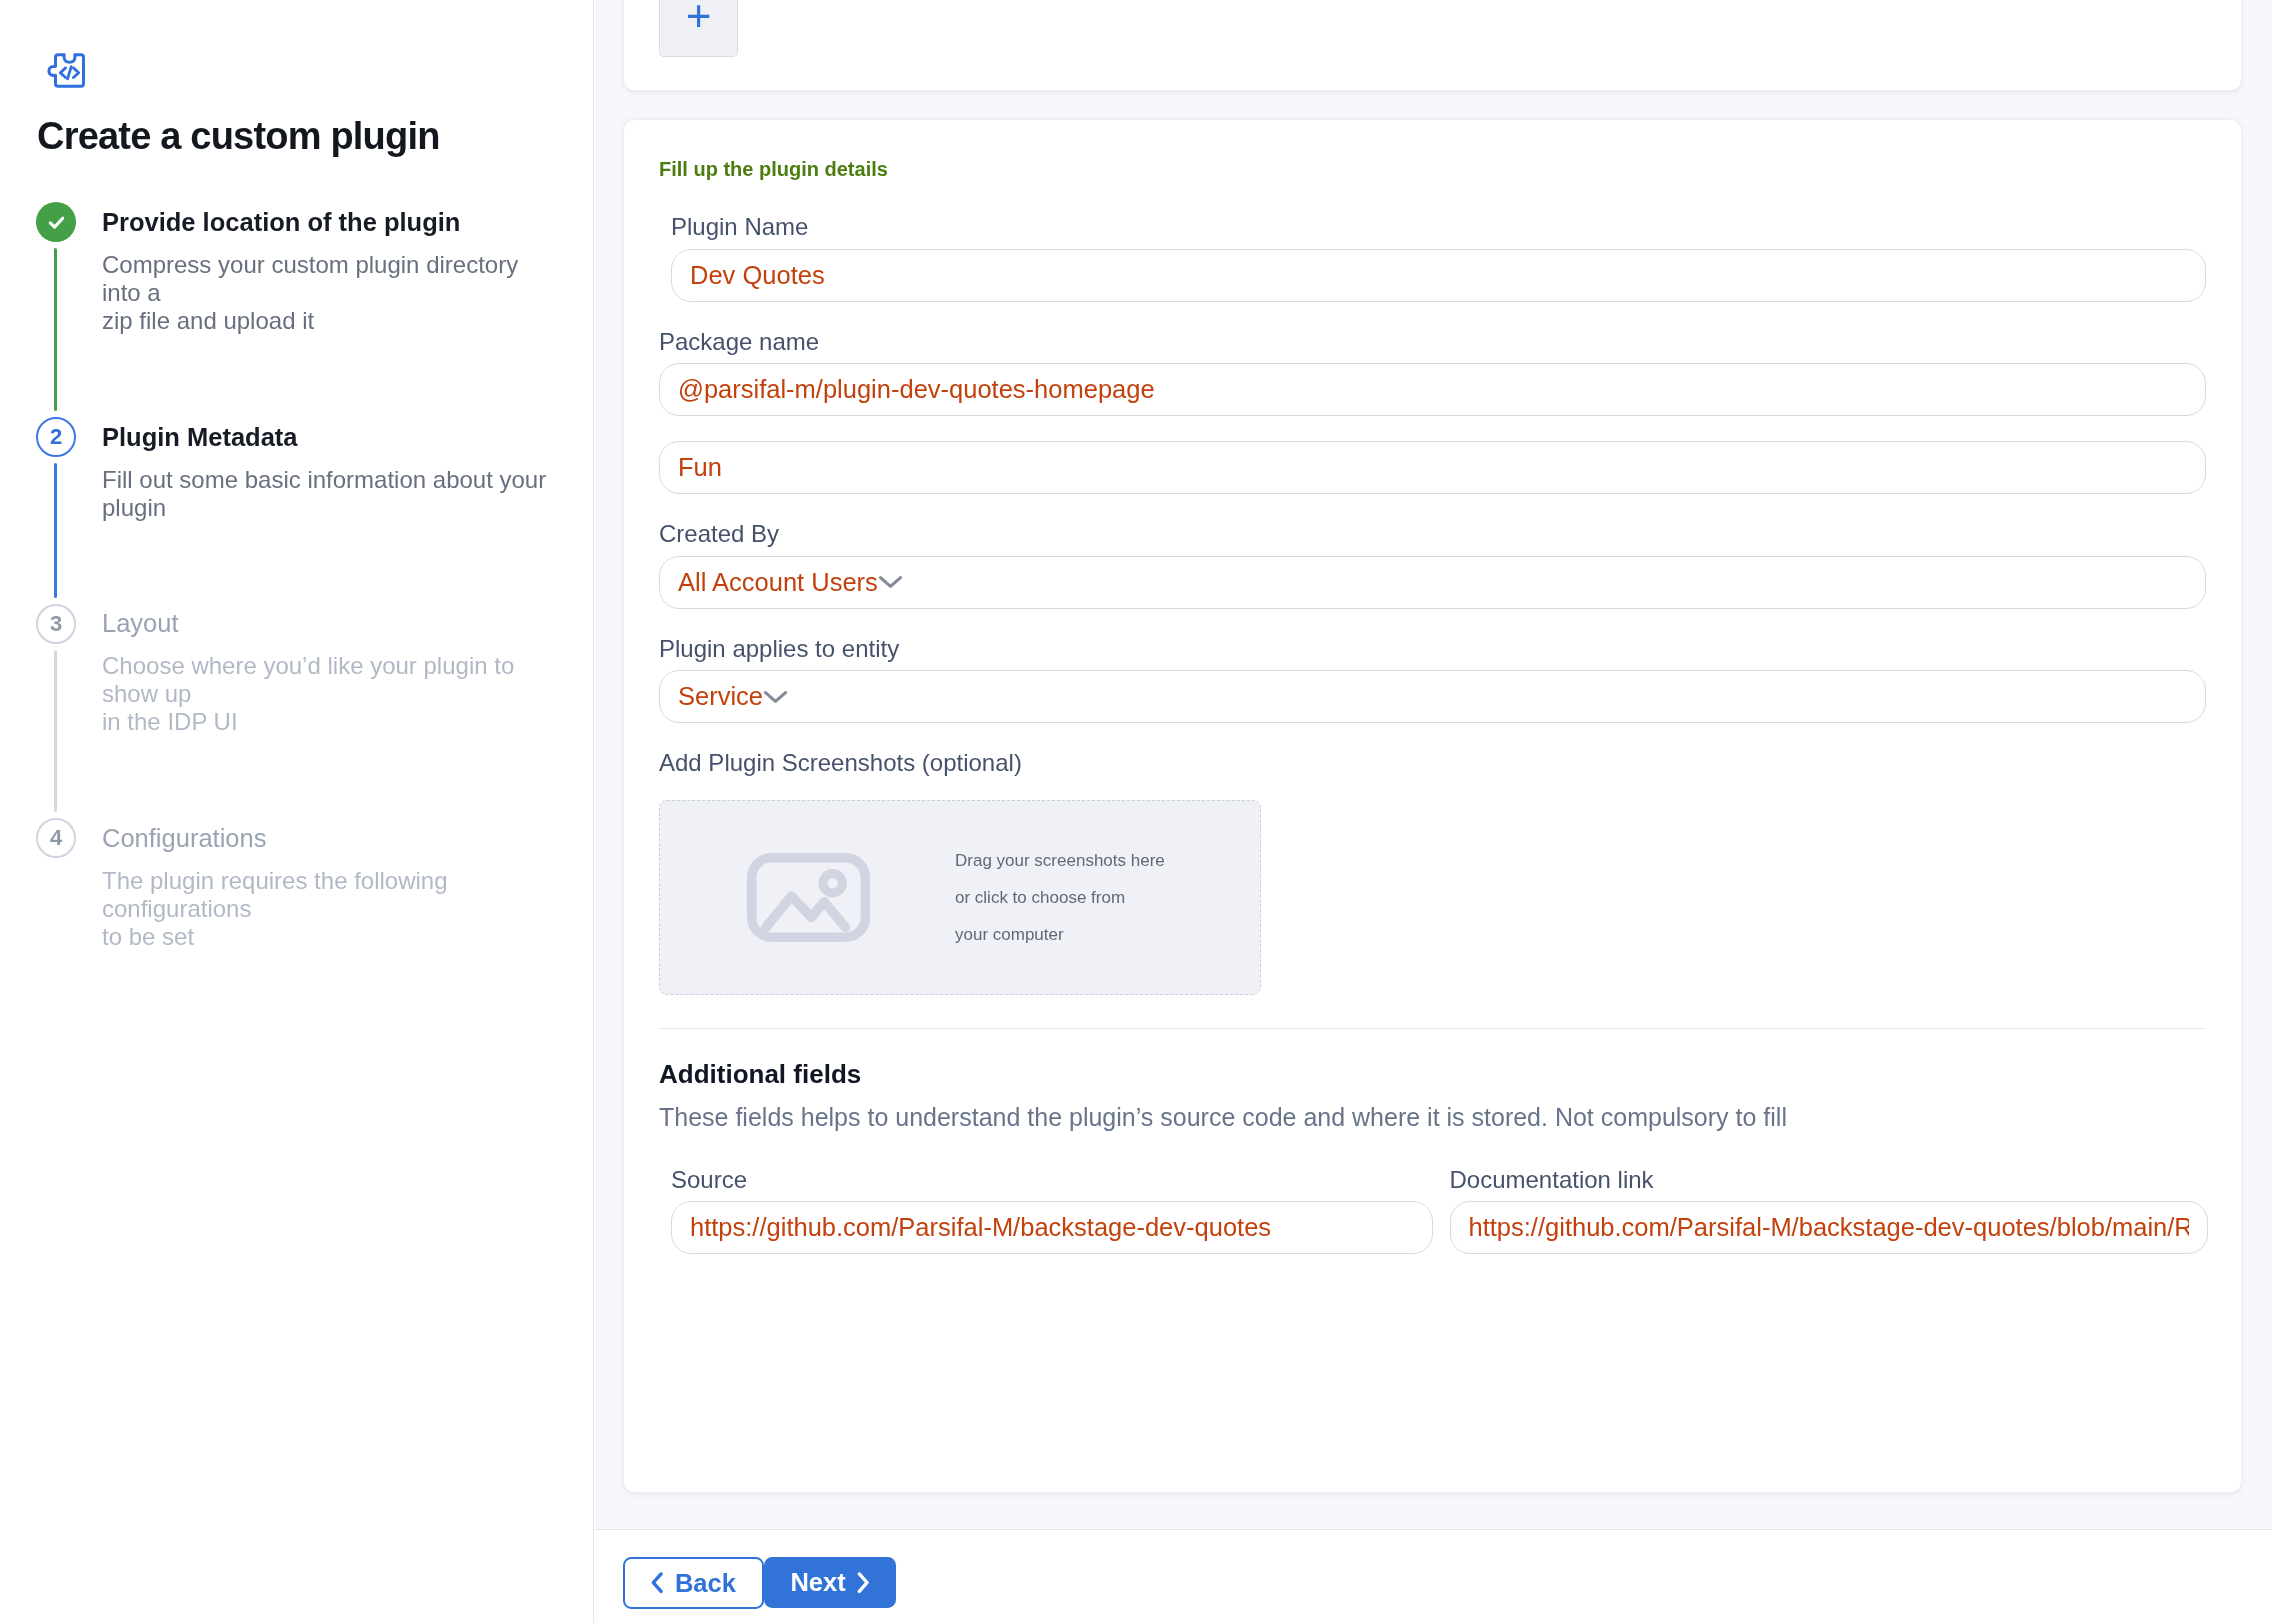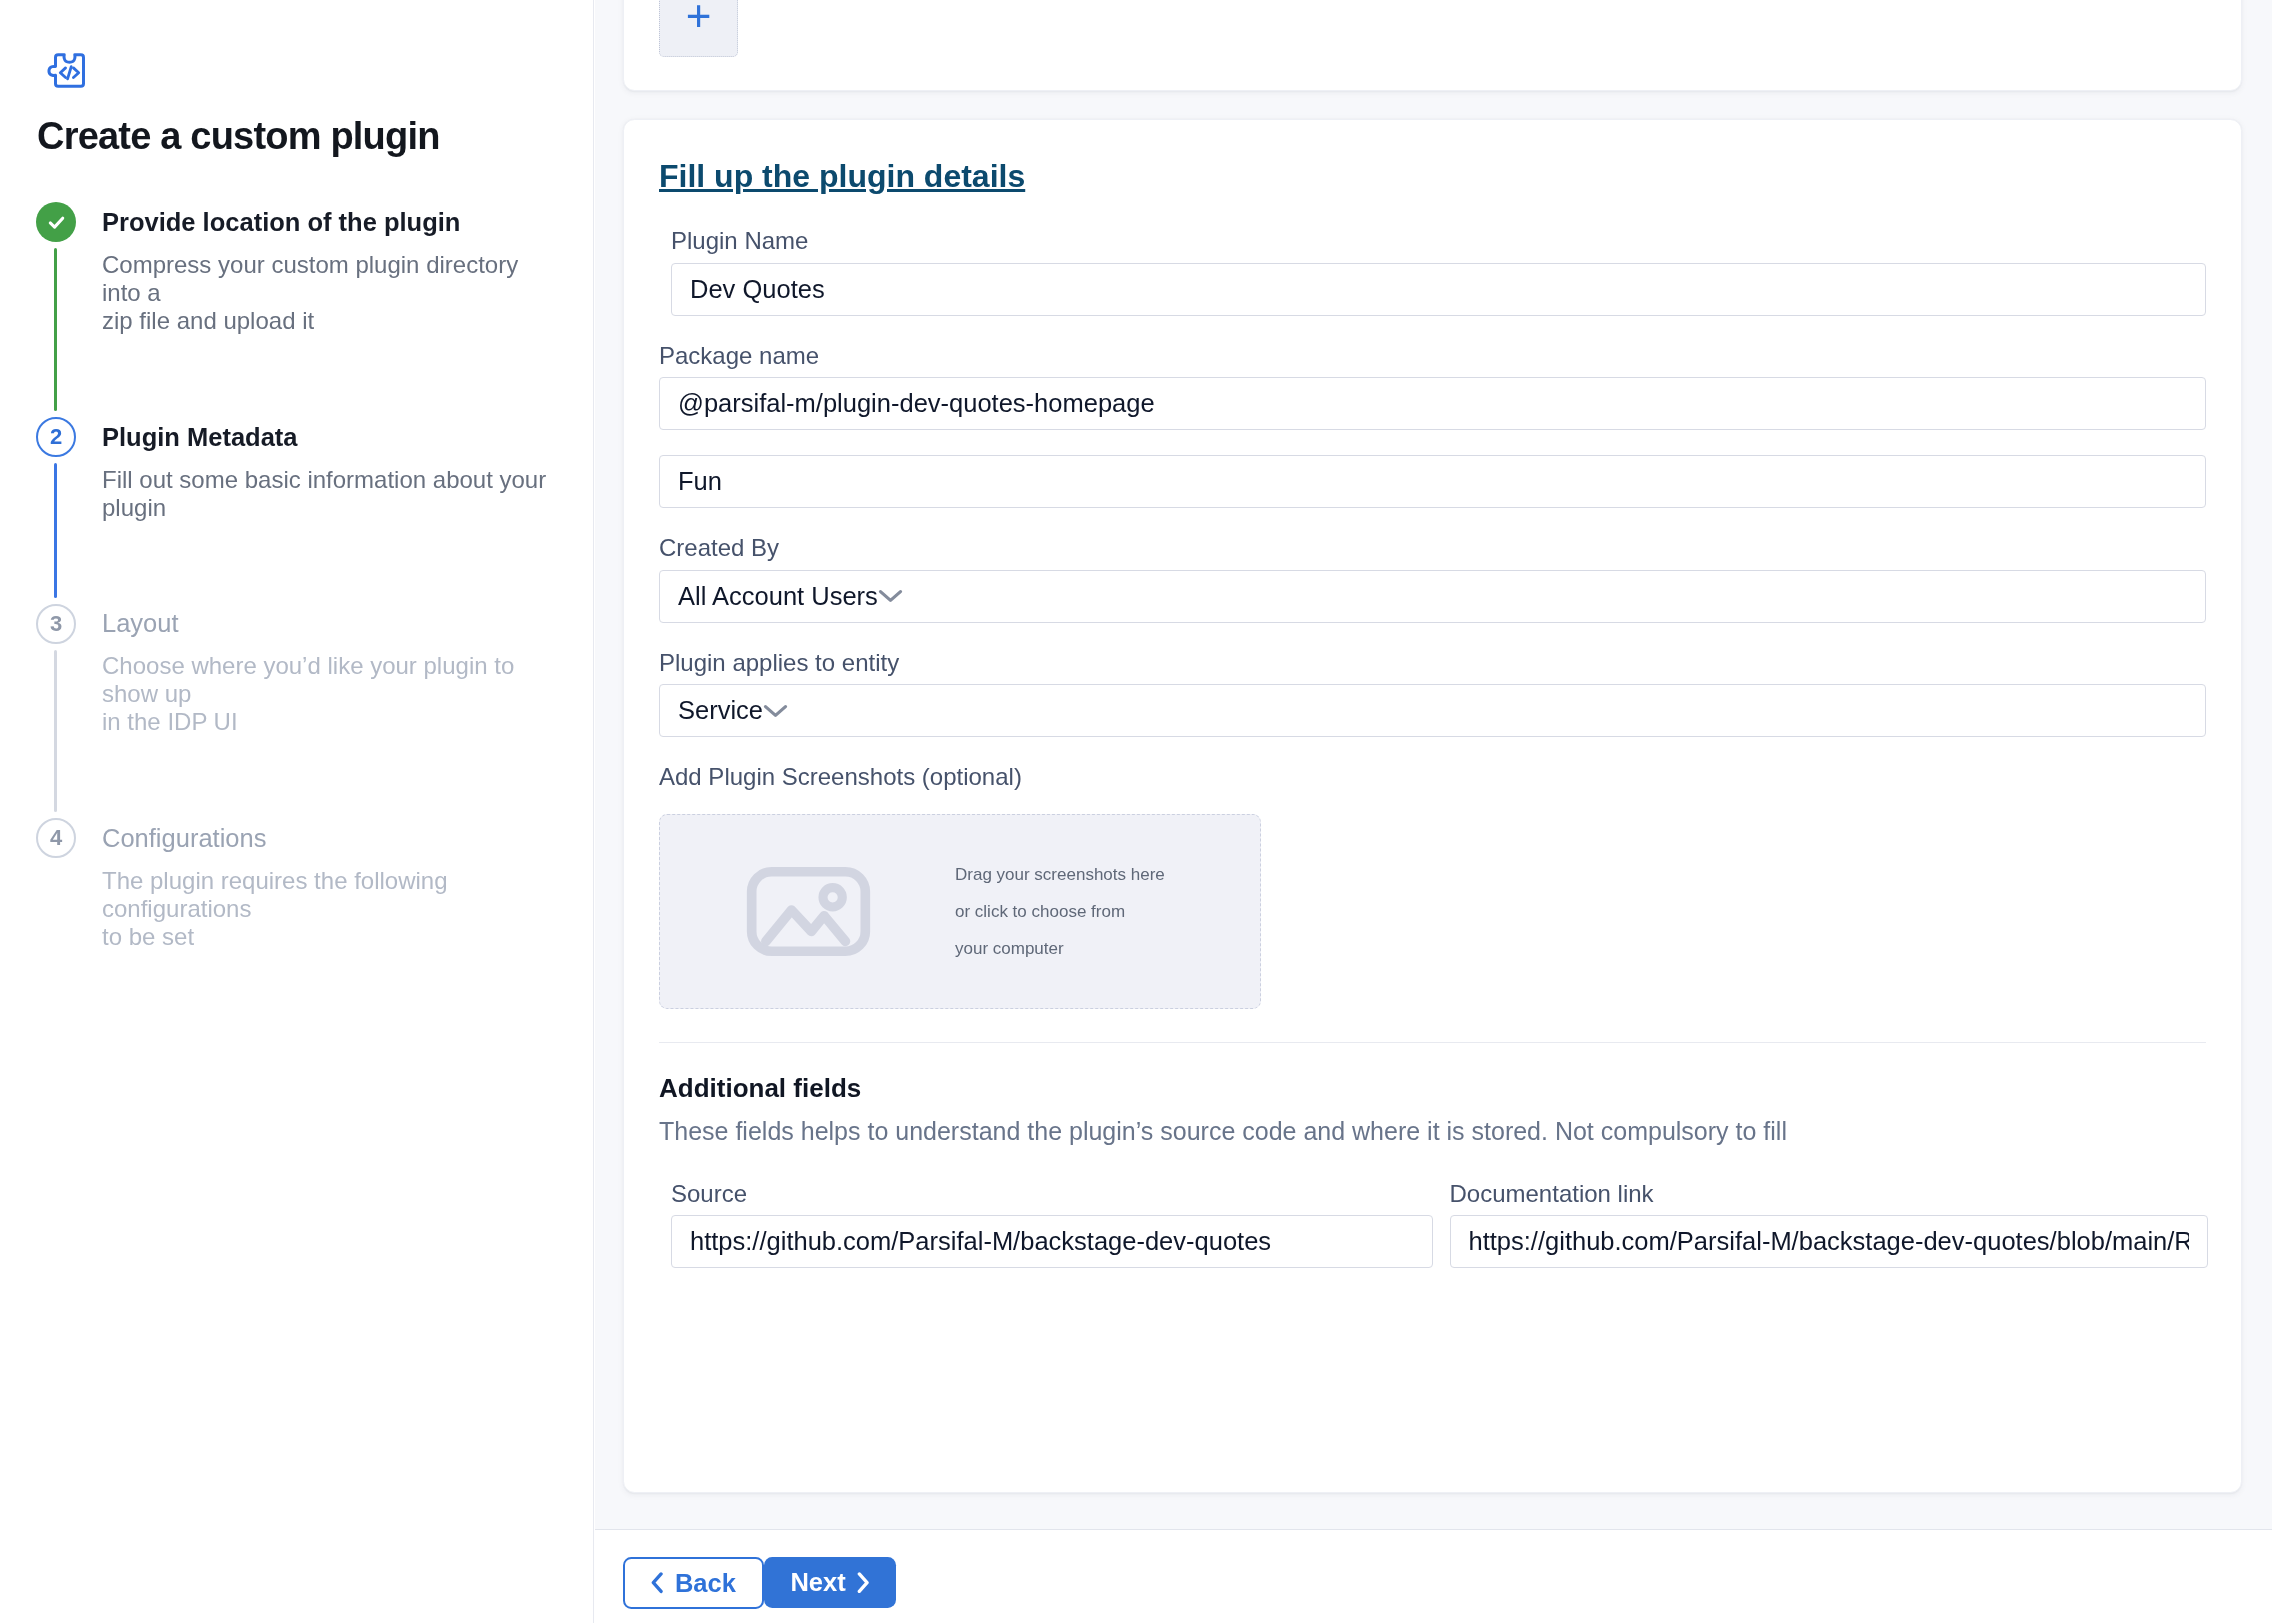--- a/index.html
+++ b/index.html
@@ -37,27 +37,27 @@
   .card{position:absolute;left:28px;width:1619px;background:#ffffff;border:0.8px solid #eef0f5;
         border-radius:11.5px;box-sizing:border-box;
         box-shadow:0 1.6px 6.6px rgba(20,30,60,.05),0 0.8px 1.6px rgba(20,30,60,.04);}
   .card-top{top:-38px;height:129px;overflow:visible;}
   .add-tile{position:absolute;left:35px;top:15px;width:79px;height:79px;box-sizing:border-box;
             background:#eef0f6;border:1.6px dotted #bfc5d6;border-radius:5px;
             display:flex;align-items:center;justify-content:center;cursor:pointer;padding:0;}
   .plus{font-size:44px;font-weight:400;color:#2f72d9;line-height:1;margin-top:-3.3px;}
 
   .card-form{top:119px;height:1374px;padding:38px 35px 0 35px;}
-  .form-heading{margin:0 0 31px 0;font-size:32px;font-weight:700;color:#0c4a6e;text-decoration:underline;}
+  .form-heading{margin:0 0 31px 0;font-size:20px;font-weight:700;color:#4d7c0f;}
   .field{margin-top:25px;}
   .field:first-of-type{margin-top:0;margin-left:12px;}
   .field label{display:block;font-size:24px;line-height:30px;color:#46526b;margin-bottom:6.6px;font-weight:500;}
   .text-input,.text-area,.select{width:100%;box-sizing:border-box;background:#fff;
-        border:1.6px solid #d7dae4;border-radius:4px;font-family:"Liberation Sans","DejaVu Sans",sans-serif;
-        font-size:25.5px;color:#0f172a;}
+        border:1.6px solid #d7dae4;border-radius:20px;font-family:"Liberation Sans","DejaVu Sans",sans-serif;
+        font-size:25.5px;color:#c2410c;}
   .text-input{height:53px;padding:0 18px;outline:none;}
   .text-area{height:77px;padding:10px 18px;resize:both;outline:none;line-height:30px;}
   .select{height:53px;display:flex;align-items:center;
           padding:0 20px 0 18px;cursor:pointer;}
   .chev{flex:0 0 auto;}
   .dropzone{margin-top:21.4px;width:602px;height:195px;box-sizing:border-box;
             background:#f0f1f7;border:1.6px dashed #cbd0e0;border-radius:8.2px;
             display:flex;align-items:center;cursor:pointer;}
   .dz-icon{margin-left:86px;flex:0 0 auto;}
   .dz-text{margin-left:84px;font-size:17px;line-height:37px;color:#5f6878;white-space:pre-line;}

